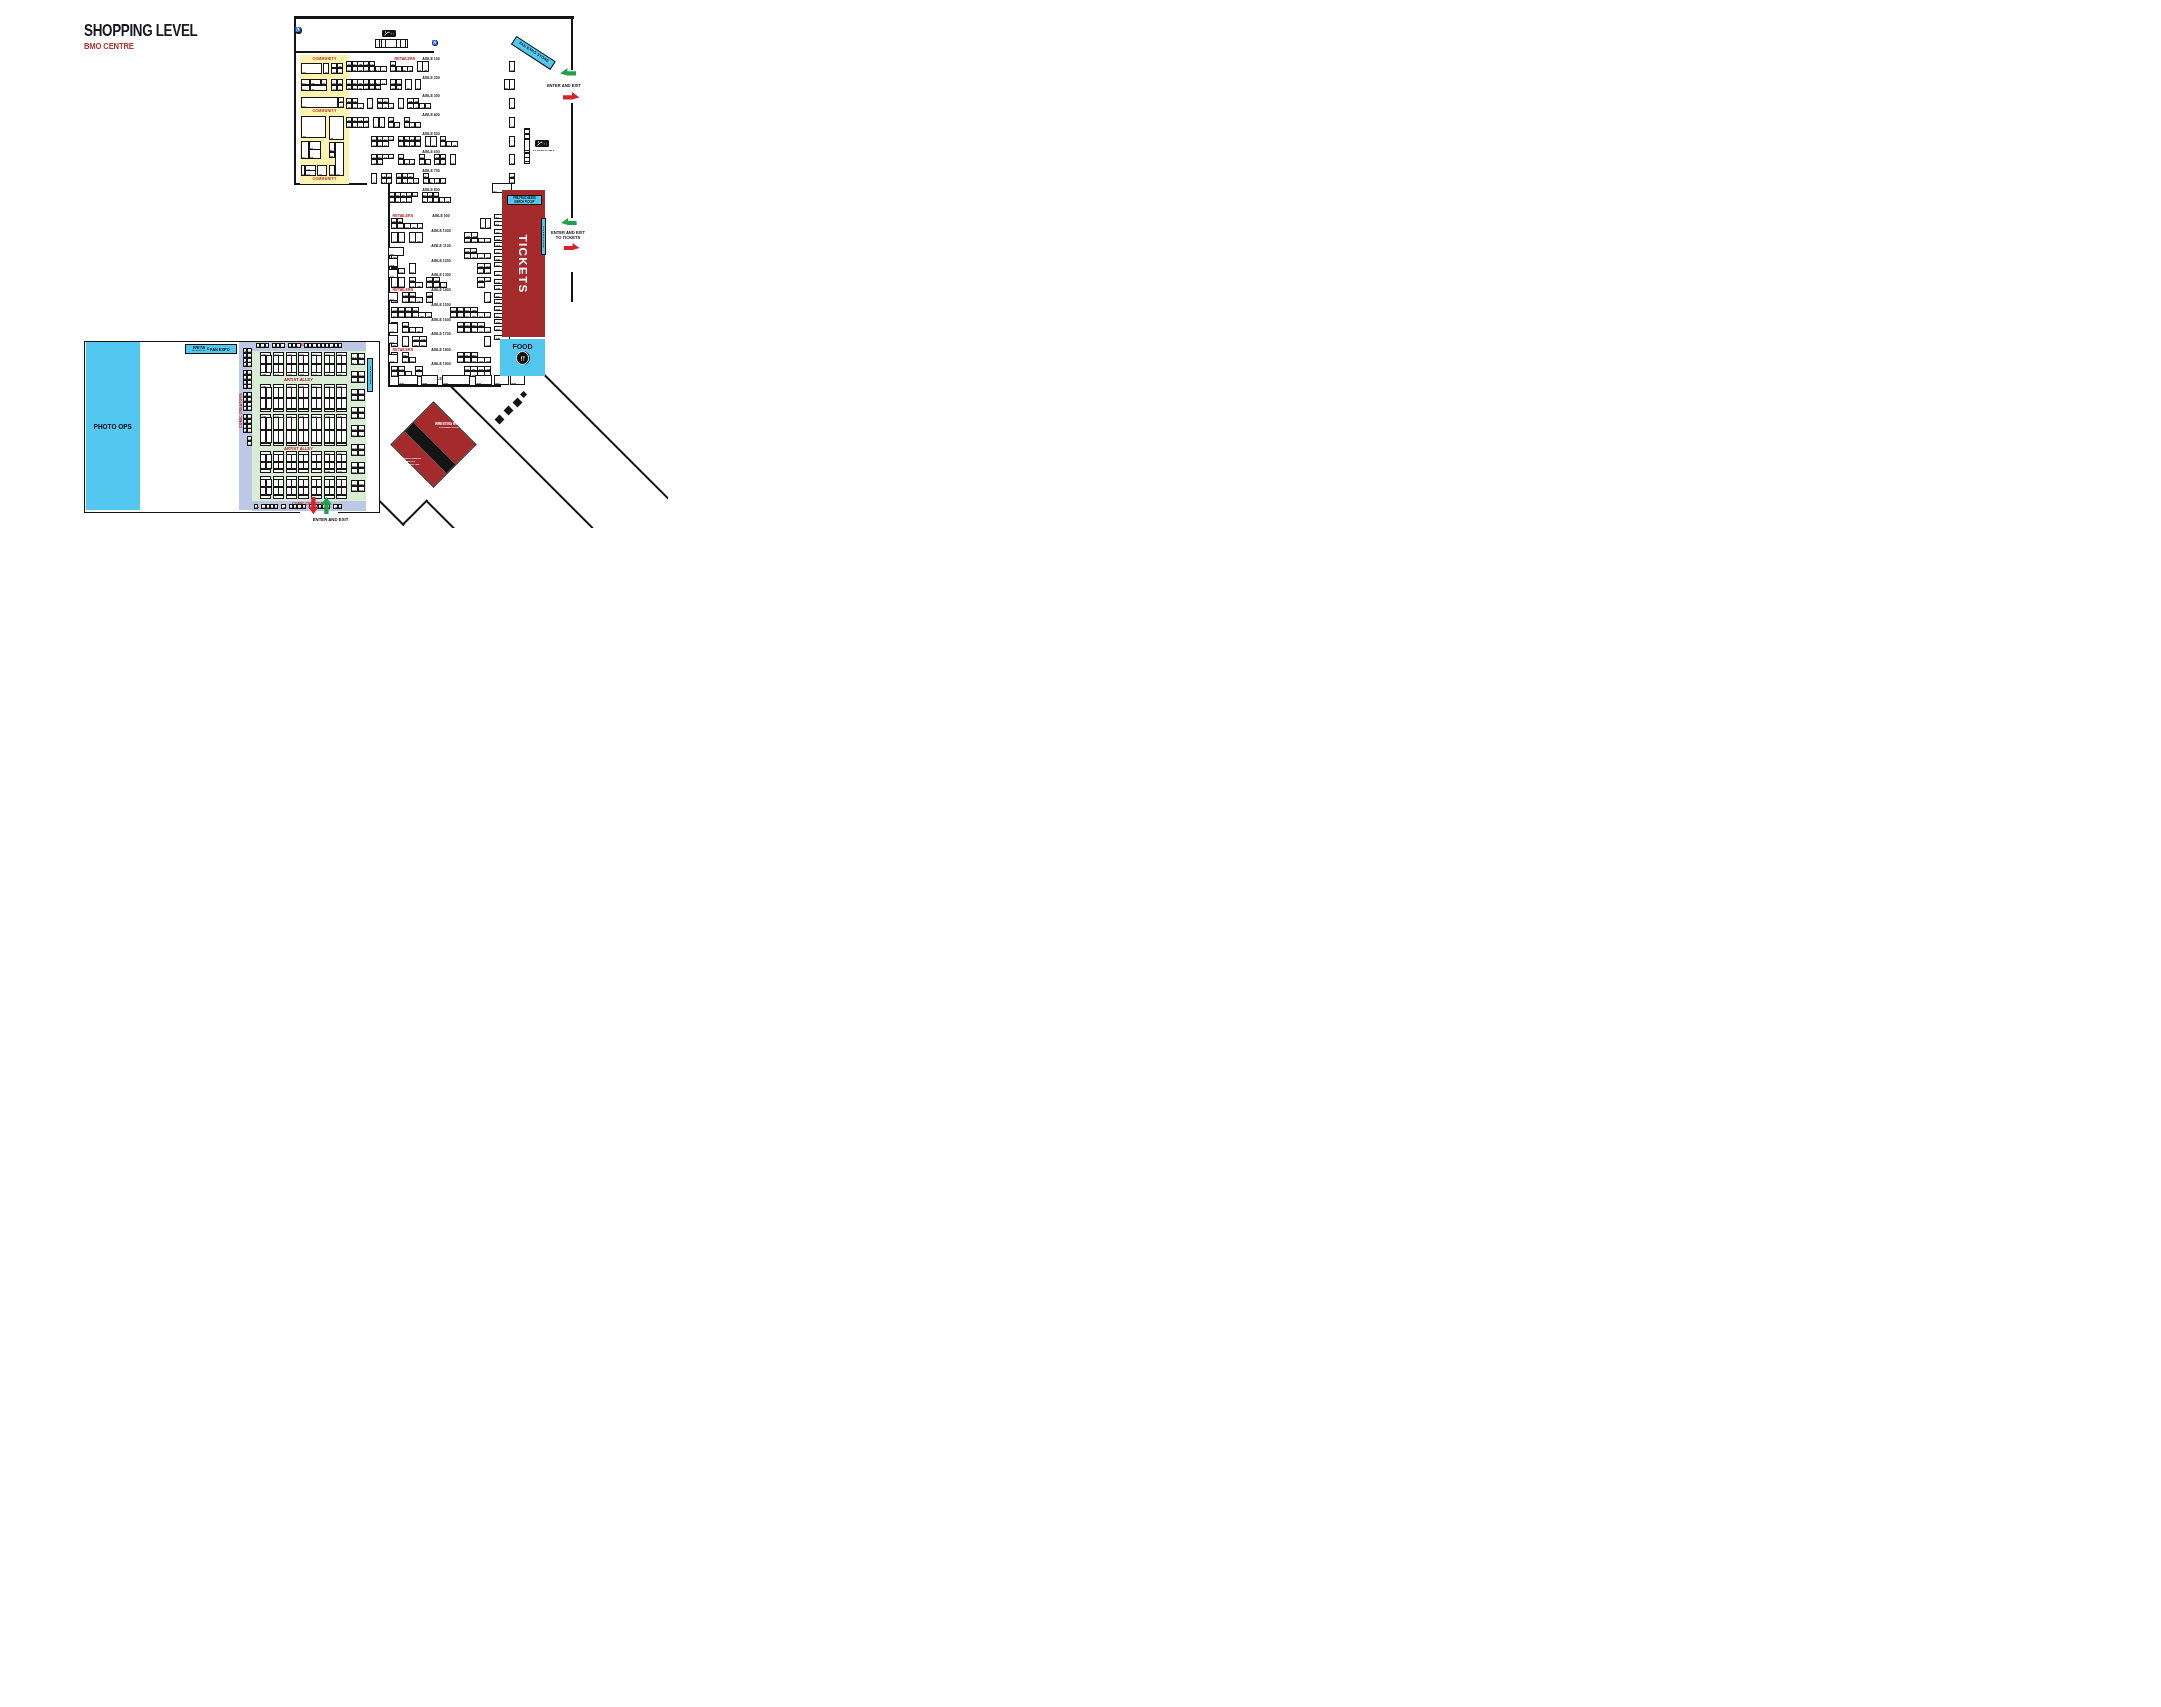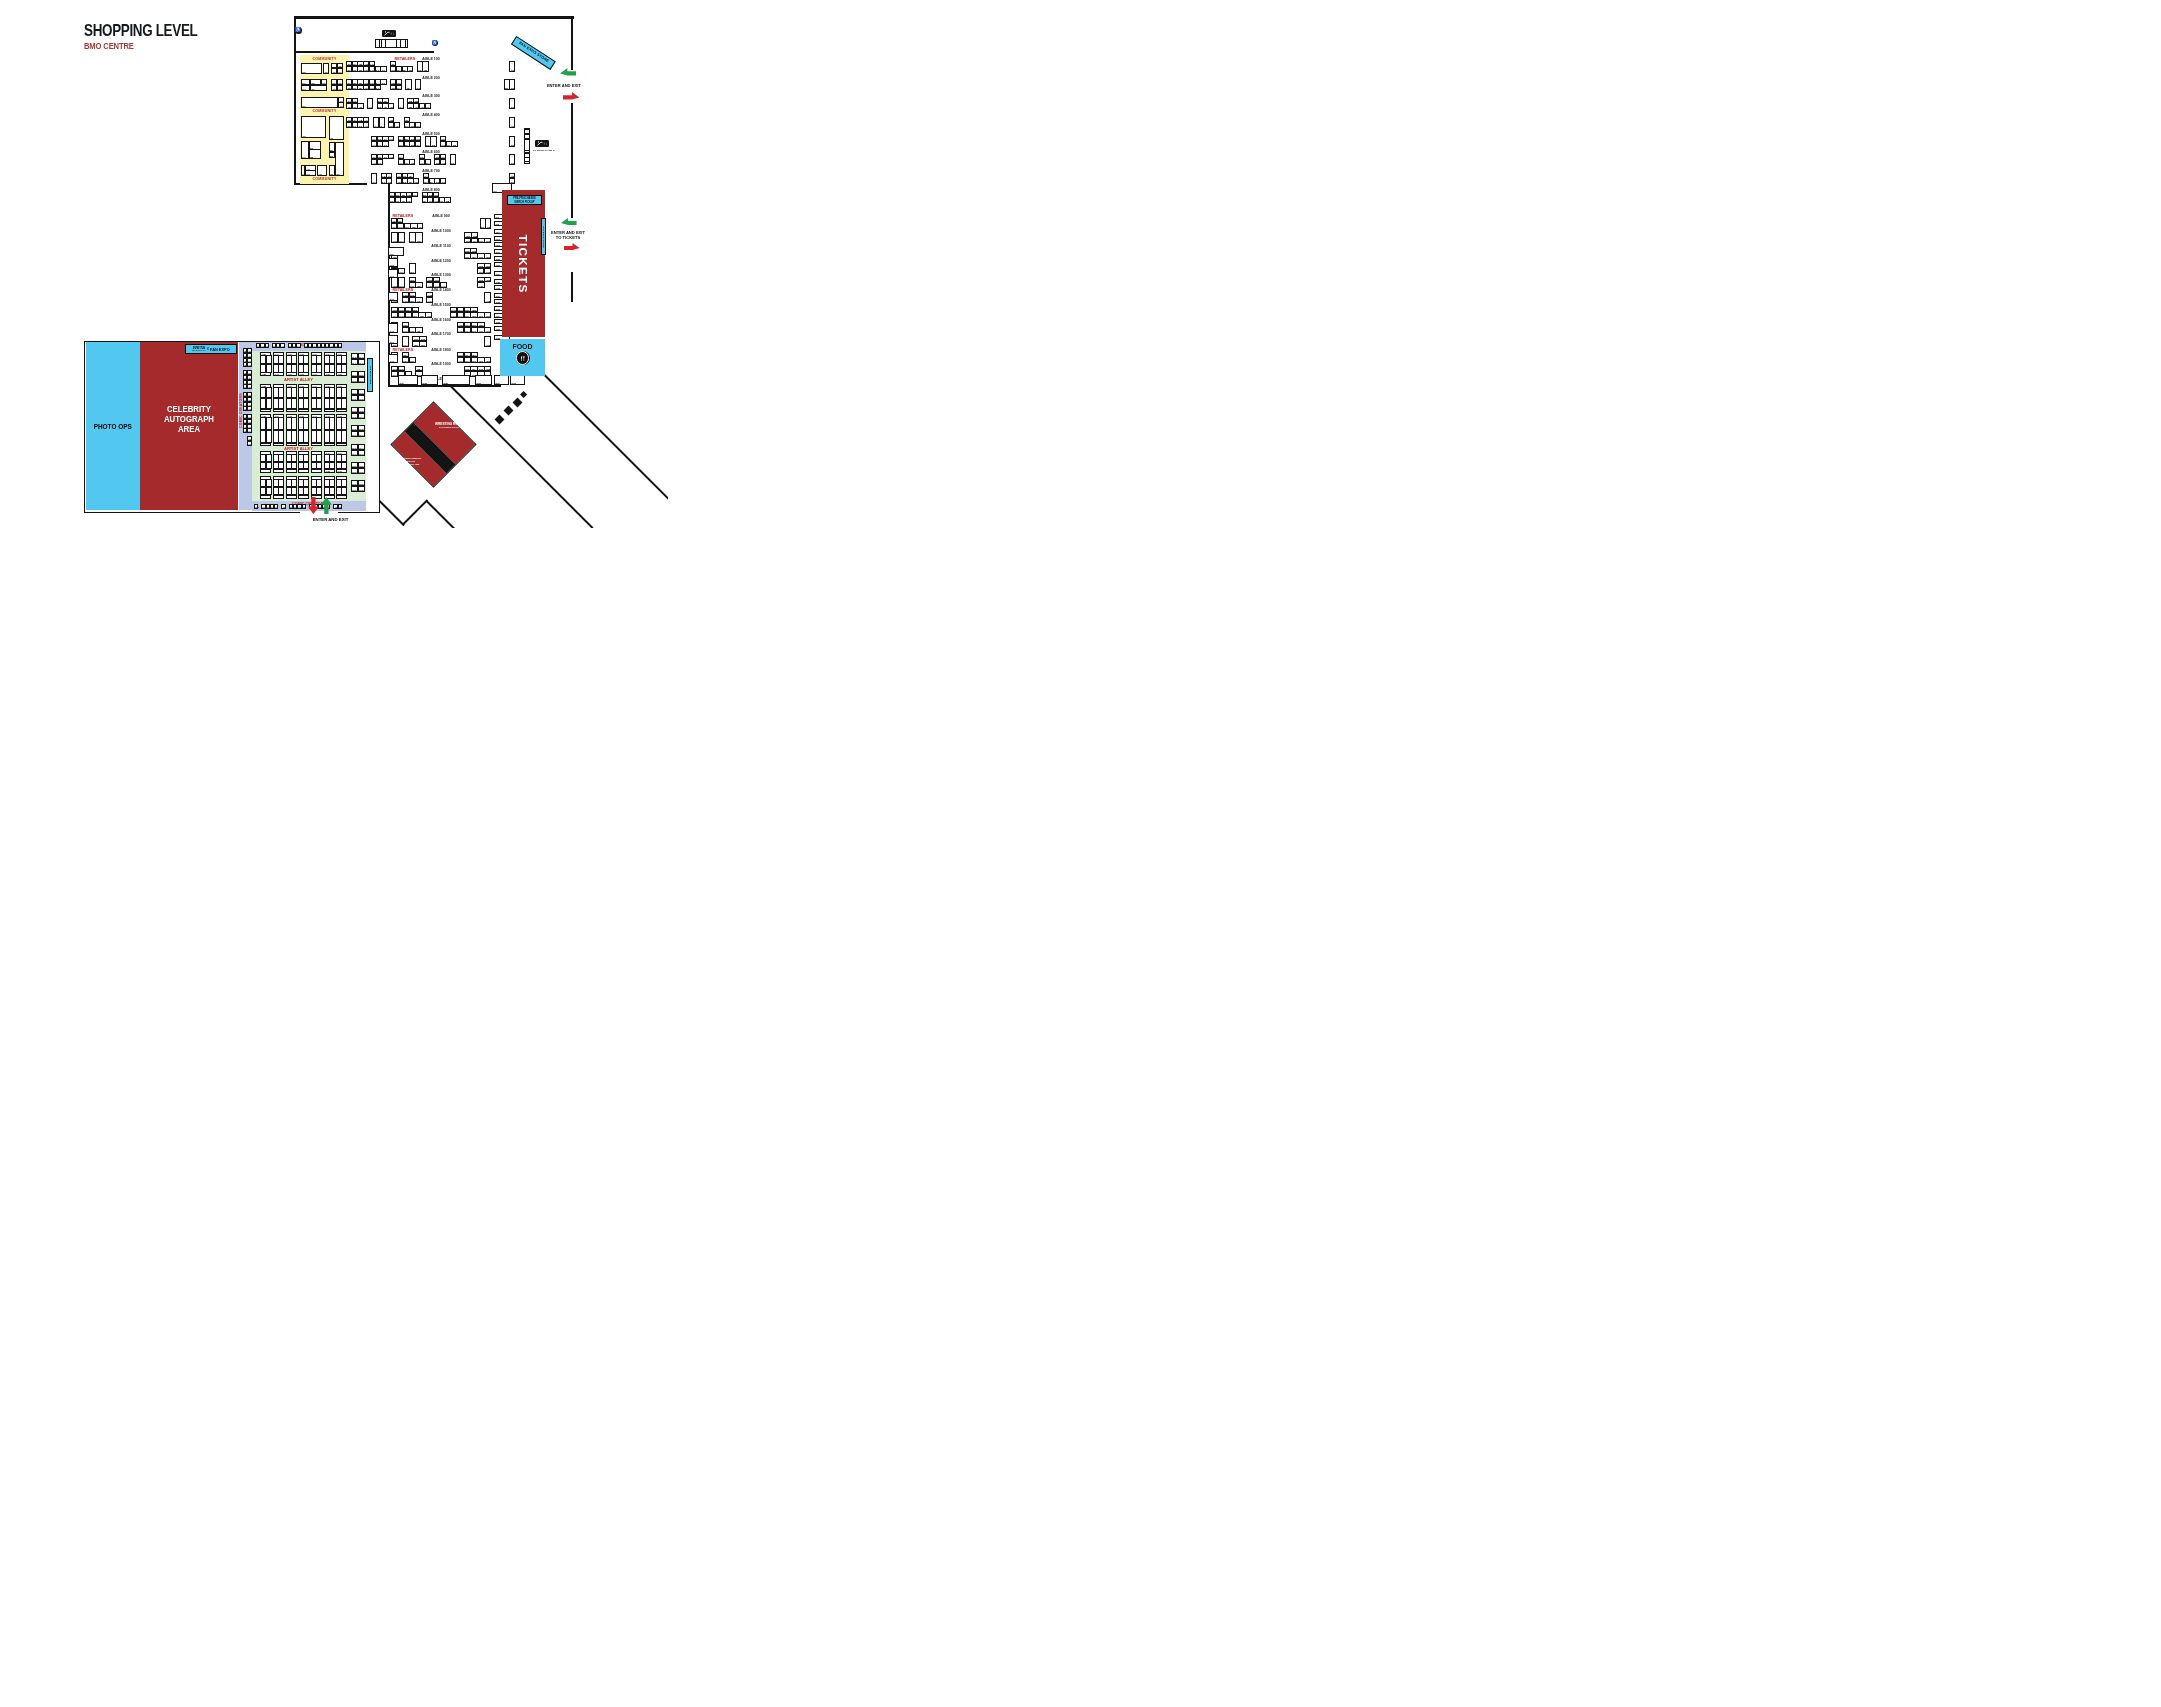--- a/index.html
+++ b/index.html
@@ -998,27 +998,20 @@
         </svg>
       </div>
     </div>
   </div>
 
   <div class="abs" style="left:84px;top:341px;width:296px;height:172px;border:1.7px solid #141414;box-sizing:border-box;background:#fff;"></div>
   <div class="abs" style="left:300px;top:510px;width:38px;height:3.9px;background:#fff;"></div>
   <div class="abs" style="left:86px;top:342px;width:54px;height:168px;background:#52c7ef;display:flex;align-items:center;justify-content:center;">
     <span style="font-weight:800;font-size:7px;transform:scaleX(.92);">PHOTO OPS</span>
   </div>
-  <div class="abs" style="left:140px;top:342px;width:98px;height:168px;background:#a42a2b;">
-    <div style="position:absolute;left:0;top:63px;width:100%;text-align:center;color:#fff;font-weight:800;font-size:8.2px;line-height:10px;transform:scaleX(.95);">
-      <div>CELEBRITY</div>
-      <div>AUTOGRAPH</div>
-      <div>AREA</div>
-    </div>
-  </div>
   <div class="bluetag" style="left:185px;top:344px;width:52px;height:10.4px;display:flex;align-items:center;justify-content:center;gap:1.3px;">
     <span style="display:inline-block;text-align:center;line-height:1;">
       <span style="font-weight:900;font-size:4.3px;font-style:italic;display:block;">WETA</span>
       <span style="font-weight:700;font-size:1.7px;letter-spacing:0.4px;display:block;">WORKSHOP</span>
     </span>
     <span style="font-weight:700;font-size:2.6px;">X</span>
     <span style="font-weight:900;font-size:3.9px;">FAN EXPO</span>
   </div>
 
   <div class="lavband" style="left:239px;top:342px;width:13px;height:168px;">

